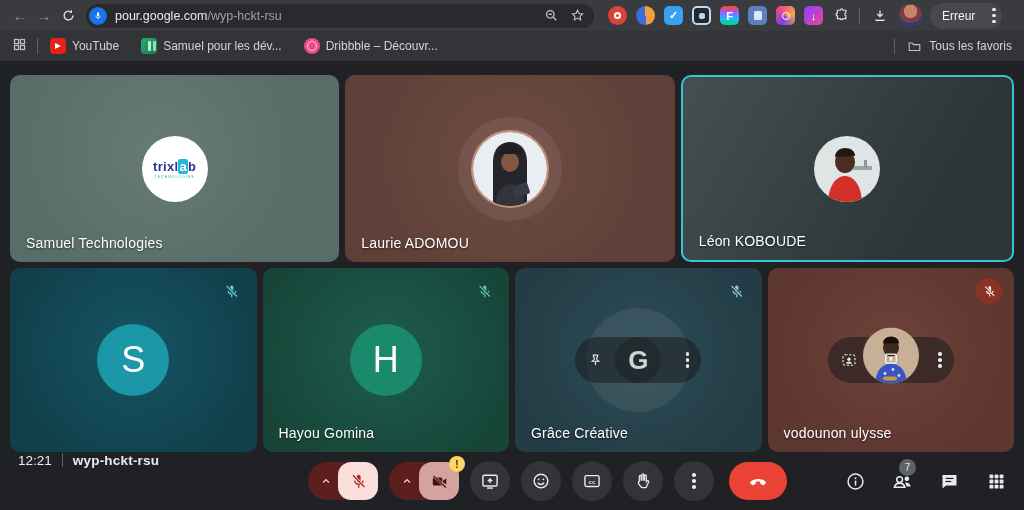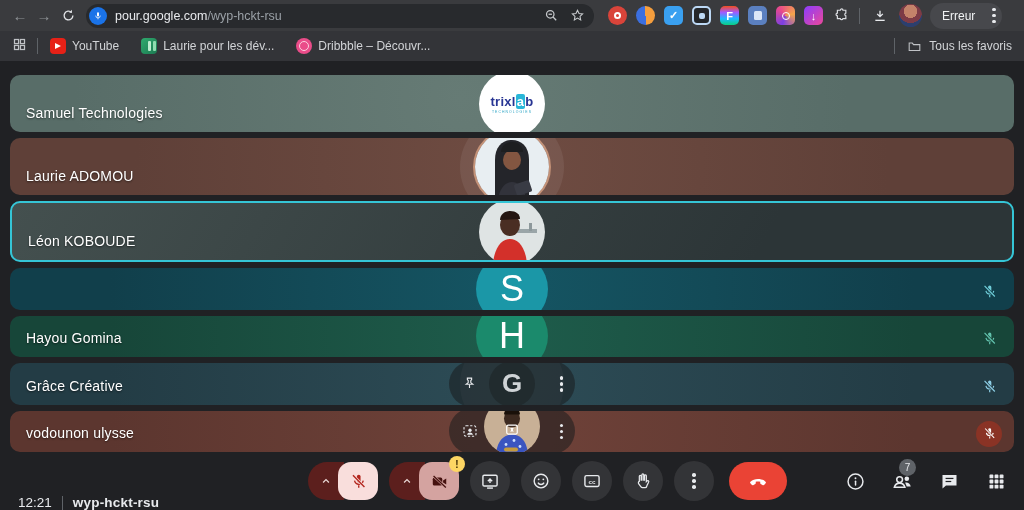--- a/index.html
+++ b/index.html
@@ -42,21 +42,21 @@
   .gr { background:linear-gradient(135deg,#2faa6e,#1c7a52); }
   .gr i { width:3px; height:10px; background:#bdeccf; border-radius:1px; box-shadow:5px 0 0 #8fdcb0; }
   .db { background:#ea4c89; border-radius:50%; }
   .db i { width:10px; height:10px; border:1.4px solid #fbd0e0; border-radius:50%; }
   .spacer { flex:1; }
   .allfav { display:flex; align-items:center; gap:7px; font-size:12px; color:#d2d4d7; }
 
   
   .stage { position:absolute; top:61px; left:0; width:1024px; height:392px; background:#202124;
            padding:14px 10px 0 10px; display:flex; flex-direction:column; gap:6px; }
-  .vrow { display:flex; gap:6px;flex-direction:column; }
+  .vrow { display:flex; gap:6px; }
   .vrow1 { height:187px; } .vrow2 { height:184px; }
   .tile { position:relative; flex:1; border-radius:10px; overflow:hidden; }
   .tile .pname { position:absolute; left:16px; bottom:11px; color:#fff; font-size:14px;
                  letter-spacing:.2px; text-shadow:0 1px 2px rgba(0,0,0,.55); }
   .t1 { background:radial-gradient(circle at 45% 40%, #667b75, #586d68 70%); }
   .t2 { background:linear-gradient(120deg,#44504f, #2c3537 75%); border:2px solid #35c5d6; }
   .t3 { background:radial-gradient(circle at 50% 45%, #6f4c42, #5f4038 75%); }
   .t4 { background:radial-gradient(circle at 50% 45%, #155563, #113f4b 80%); }
   .t5 { background:radial-gradient(circle at 50% 45%, #1e5c4b, #174639 80%); }
   .t6 { background:radial-gradient(circle at 50% 45%, #2d4c56, #233c45 80%); }
@@ -81,21 +81,21 @@
                border-radius:23px; display:flex; align-items:center; justify-content:space-between;
                padding:0 12px; }
   .hoverpill .center-av { position:absolute; left:50%; top:50%; transform:translate(-50%,-50%); }
   .g-av { width:46px; height:46px; border-radius:50%; background:rgba(20,22,24,.35); display:flex;
           align-items:center; justify-content:center; color:#cfd3d6; font-size:26px; font-weight:bold; }
   .dots3 { display:flex; flex-direction:column; gap:2.5px; }
   .dots3 i { width:3.5px; height:3.5px; border-radius:50%; background:#e8eaed; }
 
   
   .bottombar { position:absolute; top:453px; left:0; width:1024px; height:57px; background:#202124; }
-  .bb-left { position:absolute; left:18px; top:0; height:57px; display:flex; align-items:flex-end;
+  .bb-left { position:absolute; left:18px; top:0; height:57px; display:flex; align-items:flex-start;
              gap:10px; color:#e8eaed; font-size:13.5px; }
   .bb-left .vsep { width:1px; height:14px; background:#5f6368; }
   .bb-left .code { font-weight:bold; letter-spacing:.2px; }
   .controls { position:absolute; left:308px; top:8px; display:flex; align-items:center; gap:11px; }
   .grp { display:flex; align-items:center; }
   .chev { width:36px; height:38px; background:#5c1f1d; border-radius:19px 0 0 19px; display:flex;
           align-items:center; justify-content:center; }
   .actbtn { width:40px; height:38px; border-radius:13px; margin-left:-6px; display:flex;
             align-items:center; justify-content:center; position:relative; }
   .actbtn.mic { background:#f9dedc; }
@@ -205,21 +205,21 @@
     <div class="bm">
       <div class="bm-ico yt">
           <i></i>
         </div>
       <span>YouTube</span>
     </div>
     <div class="bm">
       <div class="bm-ico gr">
           <i></i>
         </div>
-      <span>Laurie pour les dév...</span>
+      <span>Samuel pour les dév...</span>
     </div>
     <div class="bm">
       <div class="bm-ico db">
           <i></i>
         </div>
       <span>Dribbble – Découvr...</span>
     </div>
     <div class="spacer"></div>
     <div class="tsep" style="margin-right:12px;"></div>
     <div class="allfav">

